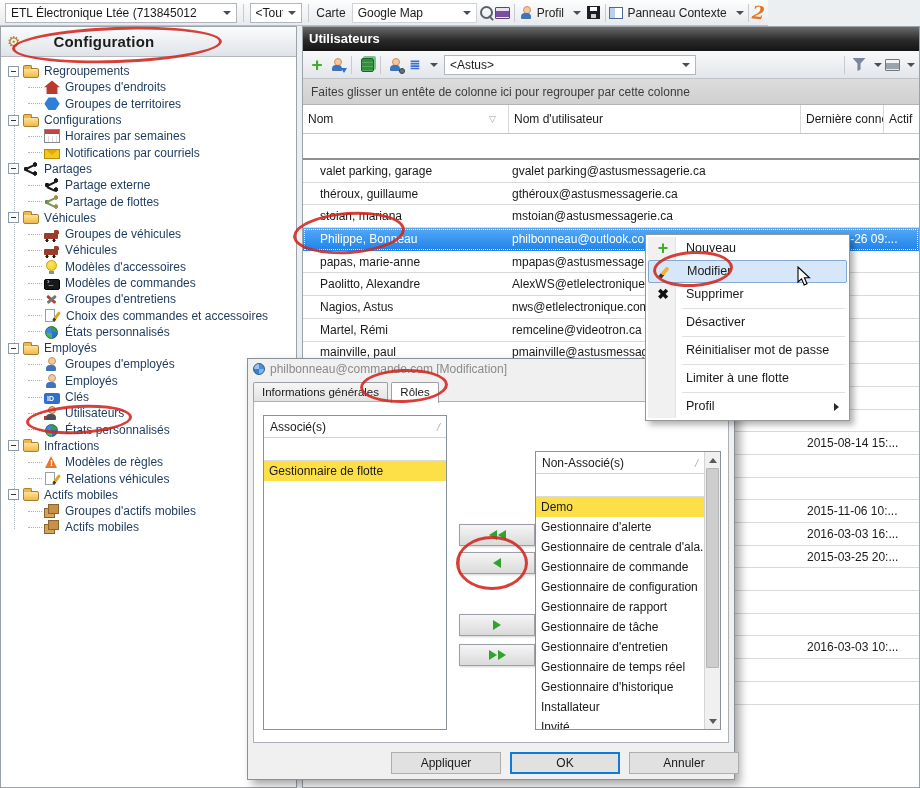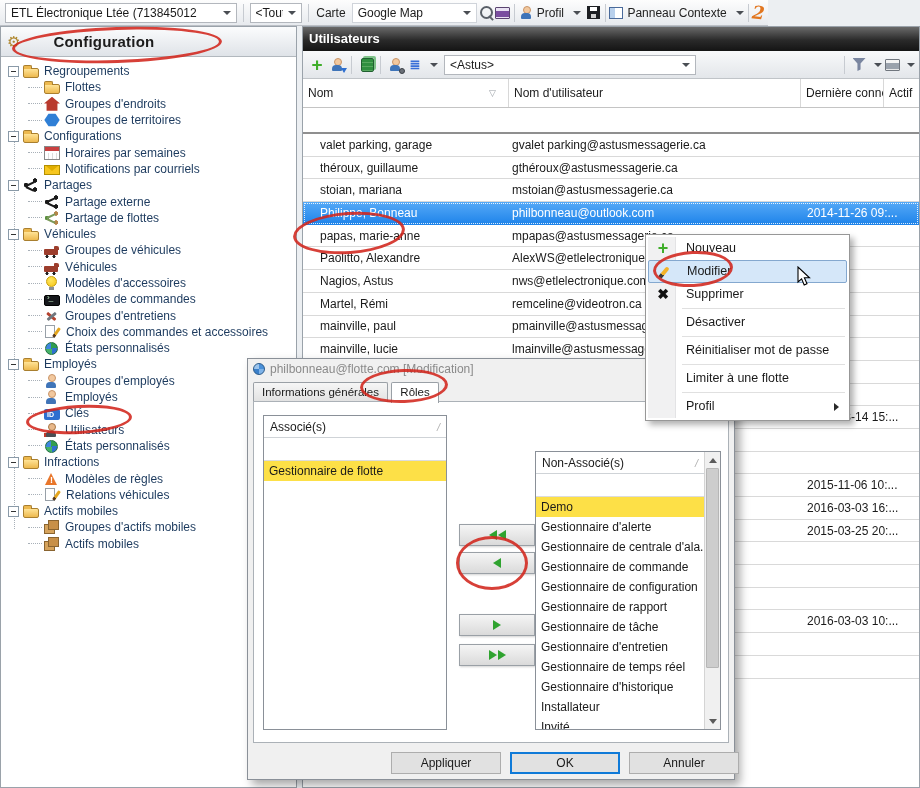--- a/index.html
+++ b/index.html
@@ -227,25 +227,20 @@
     </div>
     <div class="tree" id="tree">
       <div class="vline"></div>
     <div class="trow lvl0">
           <span class="exp"></span>
           <span class="ti ti-folder"></span>
           <span class="tlabel">Regroupements</span>
         </div>
         <div class="trow lvl1">
           <span class="stub"></span>
-          <span class="ti ti-folder"></span>
-          <span class="tlabel">Flottes</span>
-        </div>
-        <div class="trow lvl1">
-          <span class="stub"></span>
           <span class="ti ti-house"></span>
           <span class="tlabel">Groupes d'endroits</span>
         </div>
         <div class="trow lvl1">
           <span class="stub"></span>
           <span class="ti ti-territory"></span>
           <span class="tlabel">Groupes de territoires</span>
         </div>
         <div class="trow lvl0">
           <span class="exp"></span>
@@ -411,20 +406,21 @@
       <span class="vsep"></span>
       <span class="tbico">
           <span class="mfunnel"></span>
         </span>
       <span class="caret"></span>
       <span class="tbico">
           <span class="mprinter"></span>
         </span>
       <span class="caret"></span>
     </div>
+    <div class="groupby">Faites glisser un entête de colonne ici pour regrouper par cette colonne</div>
     <div class="grid-head">
       <div class="hc hc1">
         <span>Nom</span>
         <span class="sortmark">▽</span>
       </div>
       <div class="hc hc2">
           <span>Nom d'utilisateur</span>
         </div>
       <div class="hc hc3">
           <span>Dernière conne...</span>
@@ -571,21 +567,21 @@
       <div class="mitem"><span>Réinitialiser mot de passe</span></div>
       <div class="msep"></div>
       <div class="mitem"><span>Limiter à une flotte</span></div>
       <div class="msep"></div>
       <div class="mitem"><span>Profil</span><span class="subarrow"></span></div>
     </div>
 
   <div class="dialog">
     <div class="dlg-title">
       <span class="dglobe"></span>
-      <span>philbonneau@flotte.com [Modification]</span>
+      <span>philbonneau@commande.com [Modification]</span>
     </div>
     <div class="dlg-tabs">
       <span class="dtab">Informations générales</span>
       <span class="dtab active">Rôles</span>
     </div>
     <div class="dlg-body">
       <div class="dlist dlist-l">
         <div class="lhead">
           <span>Associé(s)</span>
           <span class="lsort">/</span>

